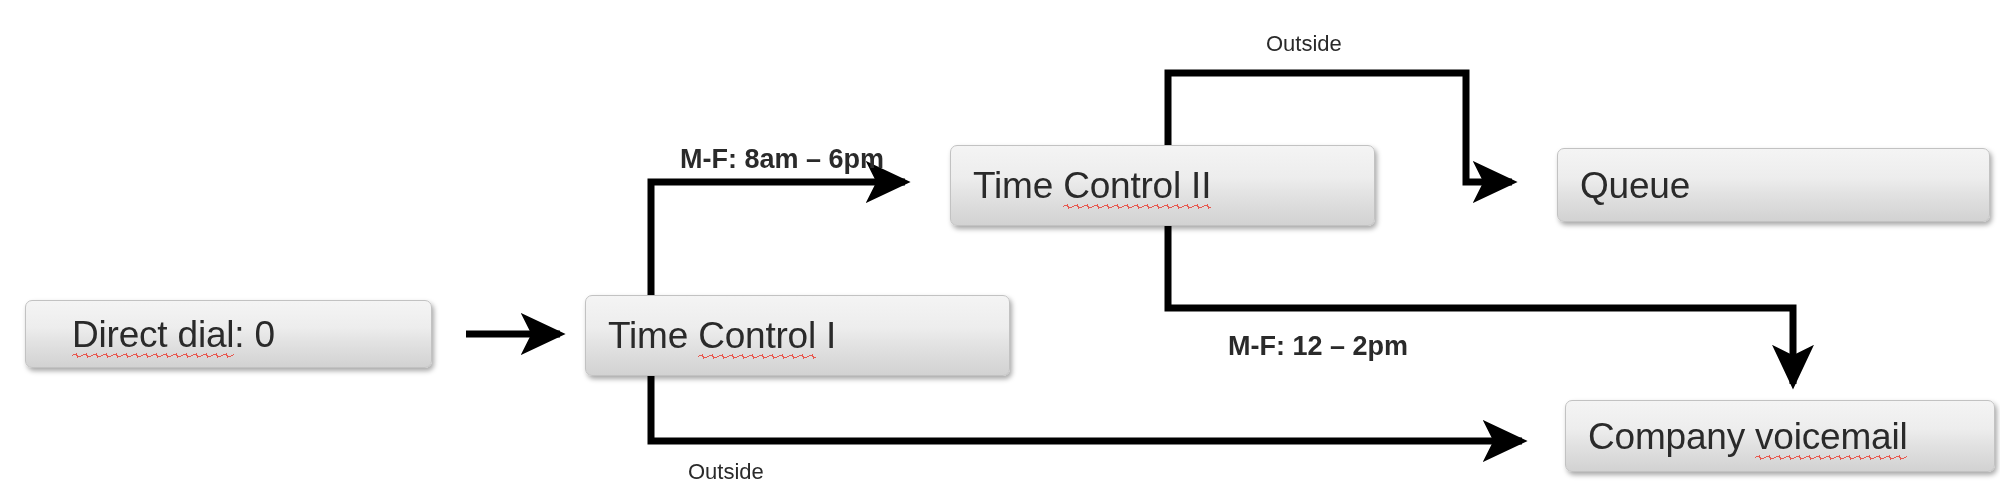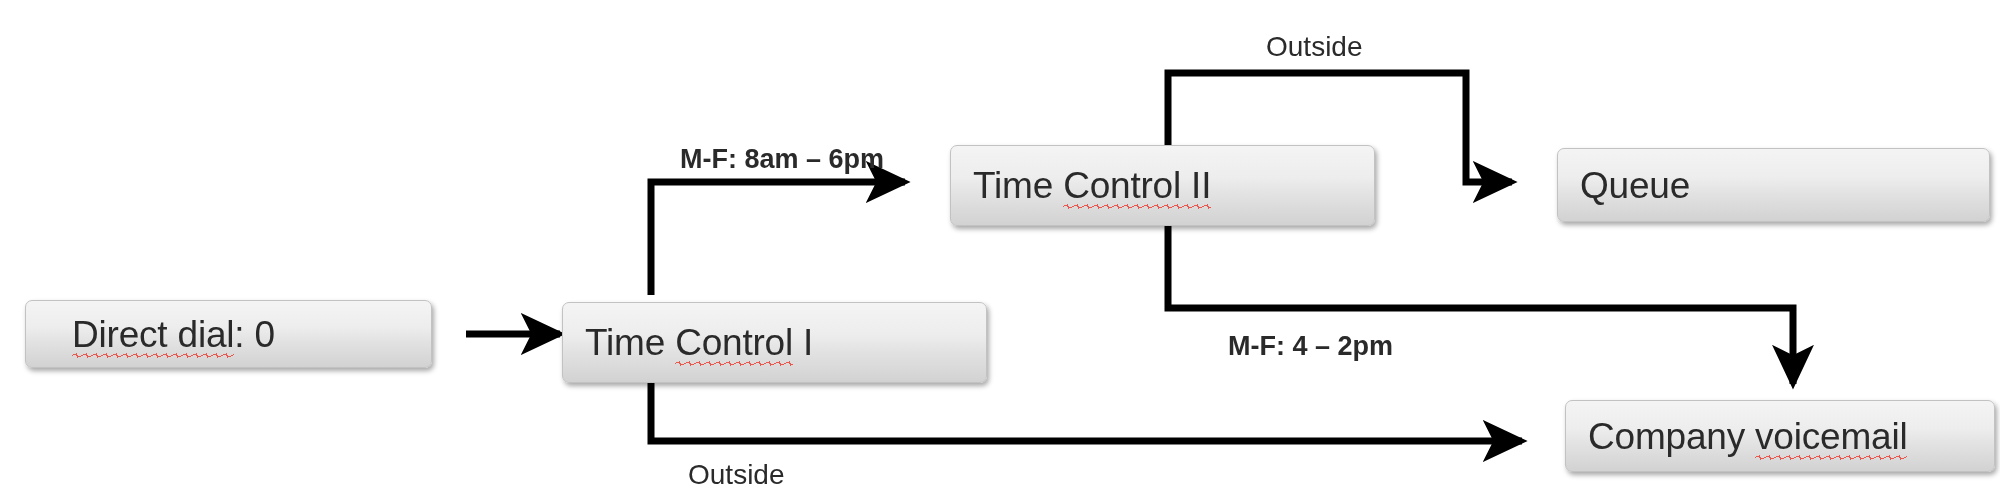--- a/index.html
+++ b/index.html
@@ -84,21 +84,21 @@
     background-repeat: repeat-x;
     height: 5px;
     bottom: -5px;
   }
 
   
   .edge-label {
     position: absolute;
     white-space: nowrap;
     color: #2a2a2a;
-    font-size: 28px;
+    font-size: 22px;
     line-height: 1;
   }
   .edge-label.bold { font-weight: bold; font-size: 27px; }
 </style>
 </head>
 <body>
 
 <div id="canvas">
 
   <svg id="edges" viewBox="0 0 2000 503">
@@ -119,37 +119,37 @@
       <path d="M 1168,145 L 1168,73 L 1466,73 L 1466,182 L 1512,182" marker-end="url(#arrowhead)"></path>
 
       <path d="M 1168,226 L 1168,308 L 1793,308 L 1793,384" marker-end="url(#arrowhead)"></path>
     </g>
   </svg>
 
   <div class="node" style="left:25px; top:300px; width:407px; height:68px;padding-left:24px;">
     <span class="node-label"><span class="sp">Direct dial</span><span>: 0</span></span>
   </div>
 
-  <div class="node" style="left:562px; top:295px; width:425px; height:81px;margin-top:7px;">
+  <div class="node" style="left:585px; top:295px; width:425px; height:81px;">
     <span class="node-label"><span>Time </span><span class="sp">Control</span><span> I</span></span>
   </div>
 
   <div class="node" style="left:950px; top:145px; width:425px; height:81px;">
     <span class="node-label"><span>Time </span><span class="sp">Control II</span></span>
   </div>
 
   <div class="node" style="left:1557px; top:148px; width:433px; height:74px;">
     <span class="node-label">Queue</span>
   </div>
 
   <div class="node" style="left:1565px; top:400px; width:430px; height:72px;">
     <span class="node-label"><span>Company </span><span class="sp">voicemail</span></span>
   </div>
 
   <div class="edge-label bold" style="left:680px; top:146px;">M-F:  8am – 6pm</div>
 
   <div class="edge-label" style="left:1266px; top:33px;">Outside</div>
 
-  <div class="edge-label bold" style="left:1228px; top:333px;">M-F: 4 – 2pm</div>
+  <div class="edge-label bold" style="left:1228px; top:333px;">M-F: 12 – 2pm</div>
 
   <div class="edge-label" style="left:688px; top:461px;">Outside</div>
 
 </div>
 
 </body></html>

